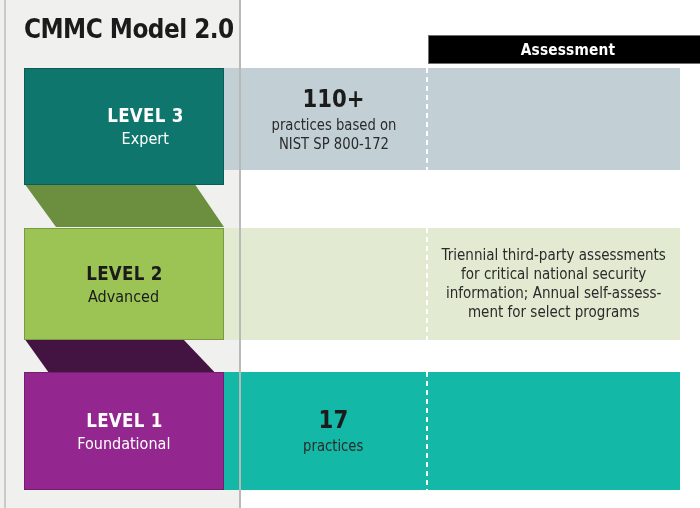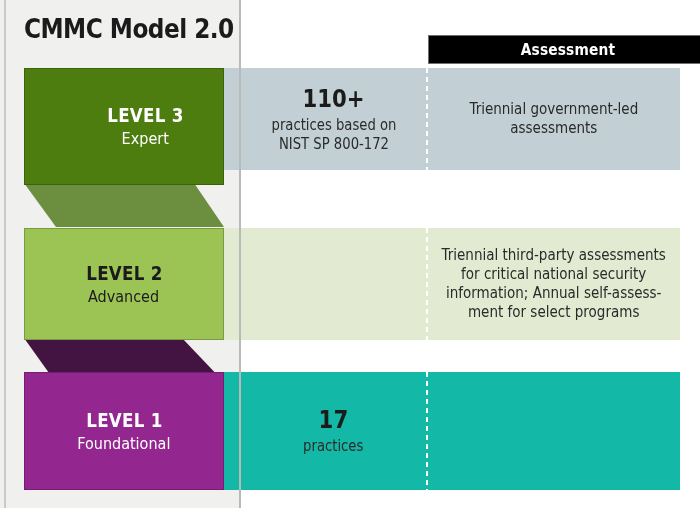--- a/index.html
+++ b/index.html
@@ -226,45 +226,41 @@
     </svg>
   </div>
 
   <div class="band" id="band-l3" style="background: rgb(194, 208, 214);">
     <div class="dash-divider"></div>
     <div class="model-cell">
       <div class="big-num">110+</div>
       <div class="practice-text">practices based on
 NIST SP 800-172</div>
     </div>
-    <div class="assess-cell">
-      <div class="assess-text">Triennial government-led
-assessments</div>
-    </div>
   </div>
 
   <div class="band" id="band-l2" style="background: rgb(226, 235, 210);">
     <div class="dash-divider"></div>
     <div class="assess-cell">
       <div class="assess-text">Triennial third-party assessments
 for critical national security
 information; Annual self-assess-
 ment for select programs</div>
     </div>
   </div>
 
   <div class="band" id="band-l1" style="background: #14b8a6;">
     <div class="dash-divider"></div>
     <div class="model-cell">
       <div class="big-num">17</div>
       <div class="practice-text">practices</div>
     </div>
   </div>
 
-  <div class="level-block" id="block-l3" style="background: #4d7c0f; border: 1px solid rgba(0, 0, 0, 0.22); padding-left: 43px;">
+  <div class="level-block" id="block-l3" style="background: #0f766e; border: 1px solid rgba(0, 0, 0, 0.22); padding-left: 43px;">
     <div class="level-title">LEVEL 3</div>
     <div class="level-sub">Expert</div>
   </div>
 
   <div class="level-block" id="block-l2" style="background: rgb(156, 196, 85); border: 1px solid rgba(0, 0, 0, 0.22);">
     <div class="level-title dark">LEVEL 2</div>
     <div class="level-sub dark">Advanced</div>
   </div>
 
   <div class="level-block" id="block-l1" style="background: rgb(148, 39, 143); border: 1px solid rgba(0, 0, 0, 0.22); justify-content: center;">

